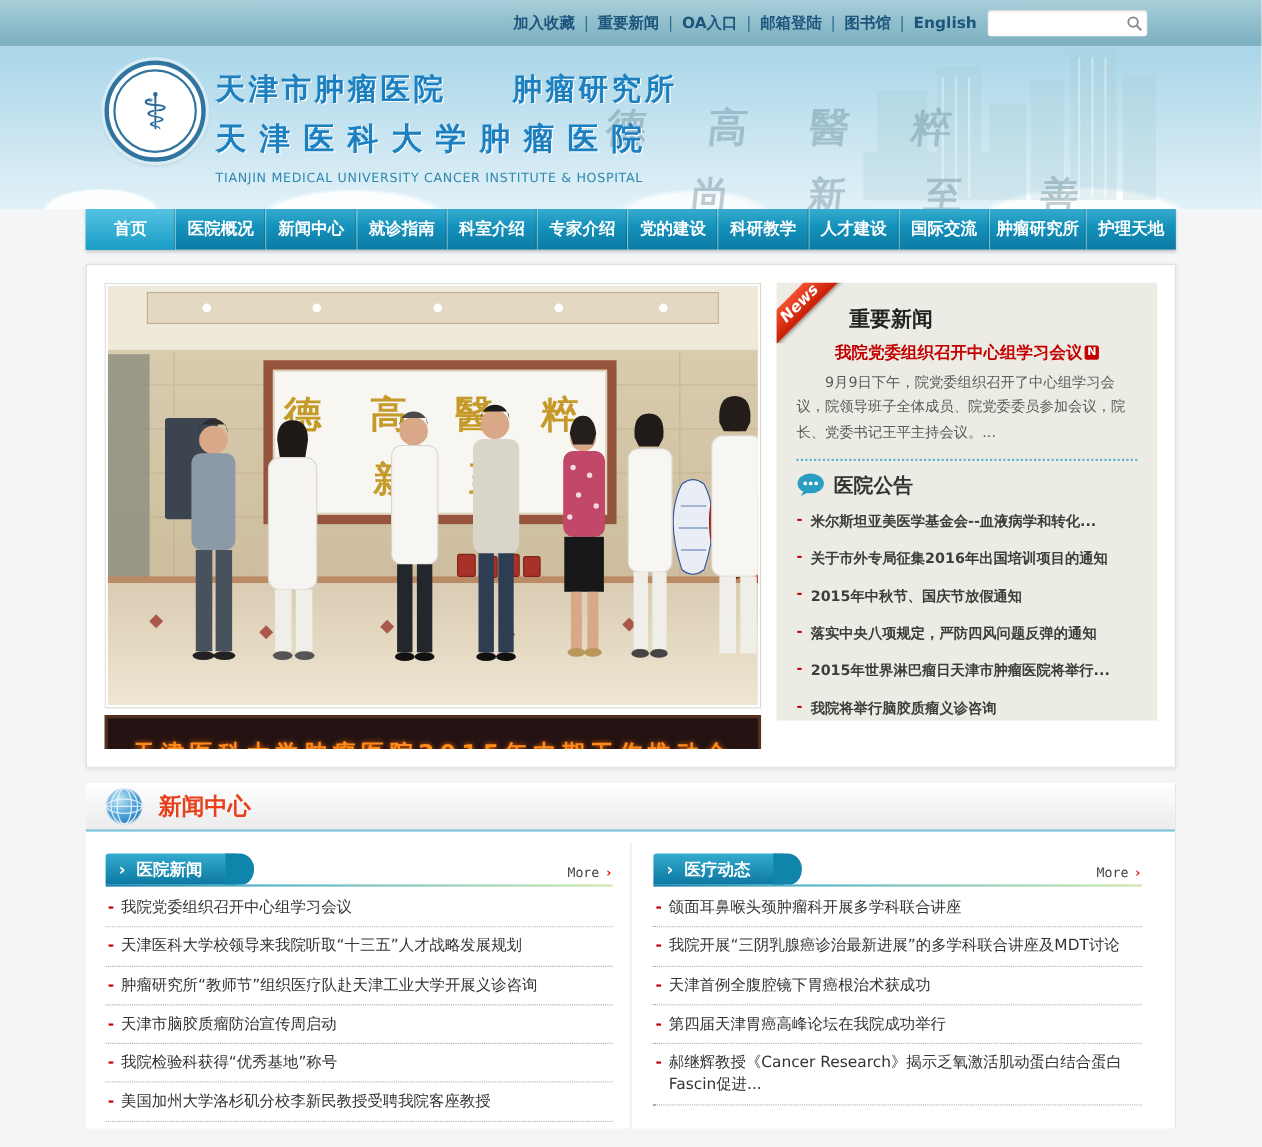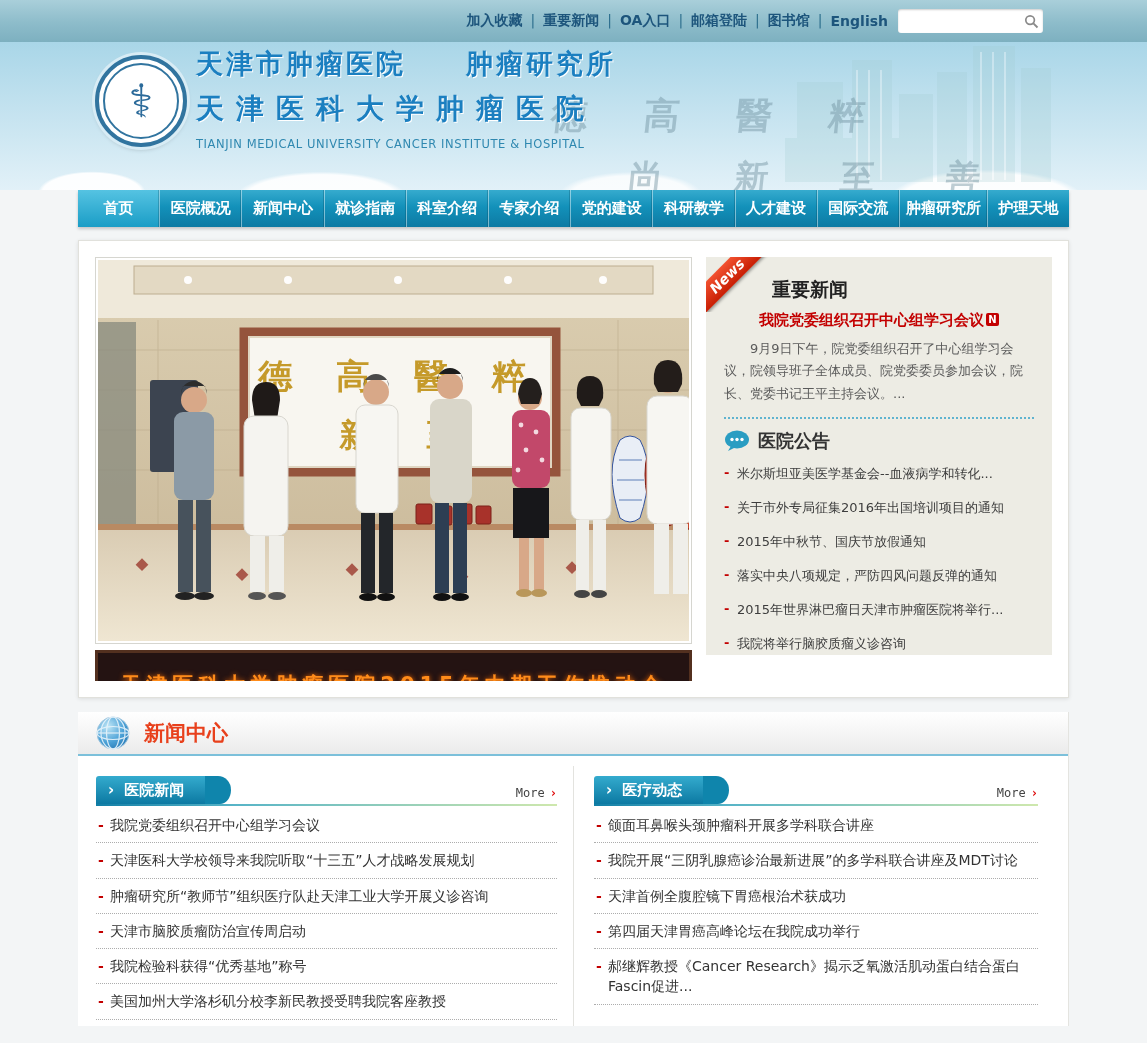--- a/index.html
+++ b/index.html
@@ -25,21 +25,21 @@
        radial-gradient(90px 36px at 8% 102%,rgba(255,255,255,.95) 55%,rgba(255,255,255,0) 60%),
        radial-gradient(140px 44px at 28% 106%,rgba(255,255,255,.9) 55%,rgba(255,255,255,0) 62%),
        radial-gradient(120px 40px at 55% 104%,rgba(255,255,255,.8) 50%,rgba(255,255,255,0) 60%),
        radial-gradient(160px 52px at 86% 108%,rgba(255,255,255,.9) 55%,rgba(255,255,255,0) 62%),
        linear-gradient(180deg,#a9d6e8 0%,#c3e2ef 45%,#e2f1f8 100%);}
   .logo{position:absolute;left:95px;top:13px;width:92px;height:92px;border-radius:50%;
         background:#fff;border:4px solid #31749f;box-shadow:0 0 0 3px #d8ecf5,0 2px 5px rgba(0,0,0,.25);
         display:flex;align-items:center;justify-content:center;box-sizing:border-box;}
   .logo-ring{width:72px;height:72px;border-radius:50%;border:2px solid #31749f;display:flex;align-items:center;justify-content:center;}
   .logo-glyph{font-size:46px;line-height:1;color:#2b6a9a;}
-  .titles{position:absolute;left:196px;top:4px;}
+  .titles{position:absolute;left:196px;top:21px;}
   .t1{font-size:27px;font-weight:bold;color:#1b7fc0;letter-spacing:3px;text-shadow:1px 1px 0 #fff;}
   .t2{font-size:28px;font-weight:bold;color:#1b7fc0;letter-spacing:12px;margin-top:8px;text-shadow:1px 1px 0 #fff;}
   .t3{font-size:11.5px;color:#2f88b0;letter-spacing:.6px;margin-top:9px;}
   .callig{position:absolute;left:548px;top:50px;color:rgba(104,138,152,.42);
           font-family:"DejaVu Serif","Liberation Serif",serif;font-weight:bold;transform:skewX(-6deg);}
   .callig .c1{font-size:36px;letter-spacing:22px;}
   .callig .c2{font-size:34px;letter-spacing:30px;margin:14px 0 0 84px;}
   .buildings{position:absolute;right:40px;top:0;opacity:.55;}
 
   
@@ -70,21 +70,21 @@
   .ribbon span{position:absolute;display:block;width:112px;padding:3px 0;left:-30px;top:13px;
         background:linear-gradient(180deg,#f2512f,#c81e04);color:#fff;font-weight:bold;font-size:14px;
         font-style:italic;text-align:center;transform:rotate(-45deg);box-shadow:0 2px 3px rgba(0,0,0,.35);}
   .imp-title{font-size:19px;font-weight:bold;color:#222;margin:8px 0 8px 48px;}
   .imp-headline{text-align:center;color:#c30000;font-weight:bold;font-size:15px;cursor:pointer;}
   .nbadge{display:inline-block;background:#c30000;color:#fff;font-size:10px;font-weight:bold;
           width:13px;height:13px;line-height:13px;text-align:center;border-radius:2px;vertical-align:2px;margin-left:2px;}
   .imp-summary{font-size:13px;color:#5a5a5a;line-height:1.72;text-indent:2em;margin:8px 0 0;}
   .dotline{border-bottom:2px dotted #5fb3cf;margin:12px 0 10px;}
   .ann-head{display:flex;align-items:center;gap:8px;font-size:18px;font-weight:bold;color:#333;margin:4px 0 4px;}
-  .ann-list{list-style:none;margin:4px 0 0;padding:0;}
+  .ann-list{list-style:none;margin:4px 0 0;padding:0;font-weight:bold;}
   .ann-list li{position:relative;font-size:13px;color:#3d3d3d;padding:8px 0 8px 13px;cursor:pointer;white-space:nowrap;overflow:hidden;}
   .ann-list li::before{content:"-";position:absolute;left:0;color:#c30000;font-weight:bold;}
 
   
   .news-center{width:991px;margin:14px auto 0;background:#fff;border-right:1px solid #e4e4e0;box-sizing:border-box;}
   .nc-head{height:42px;background:linear-gradient(180deg,#ffffff,#ebebeb);border-bottom:2px solid #7cc0da;
            display:flex;align-items:center;padding-left:16px;gap:12px;}
   .nc-title{font-size:21px;font-weight:bold;color:#e8401c;}
   .nc-grid{display:grid;grid-template-columns:1fr 1fr;column-gap:0;padding:10px 14px 0;}
   .nc-col{padding:0 16px 6px 4px;}

